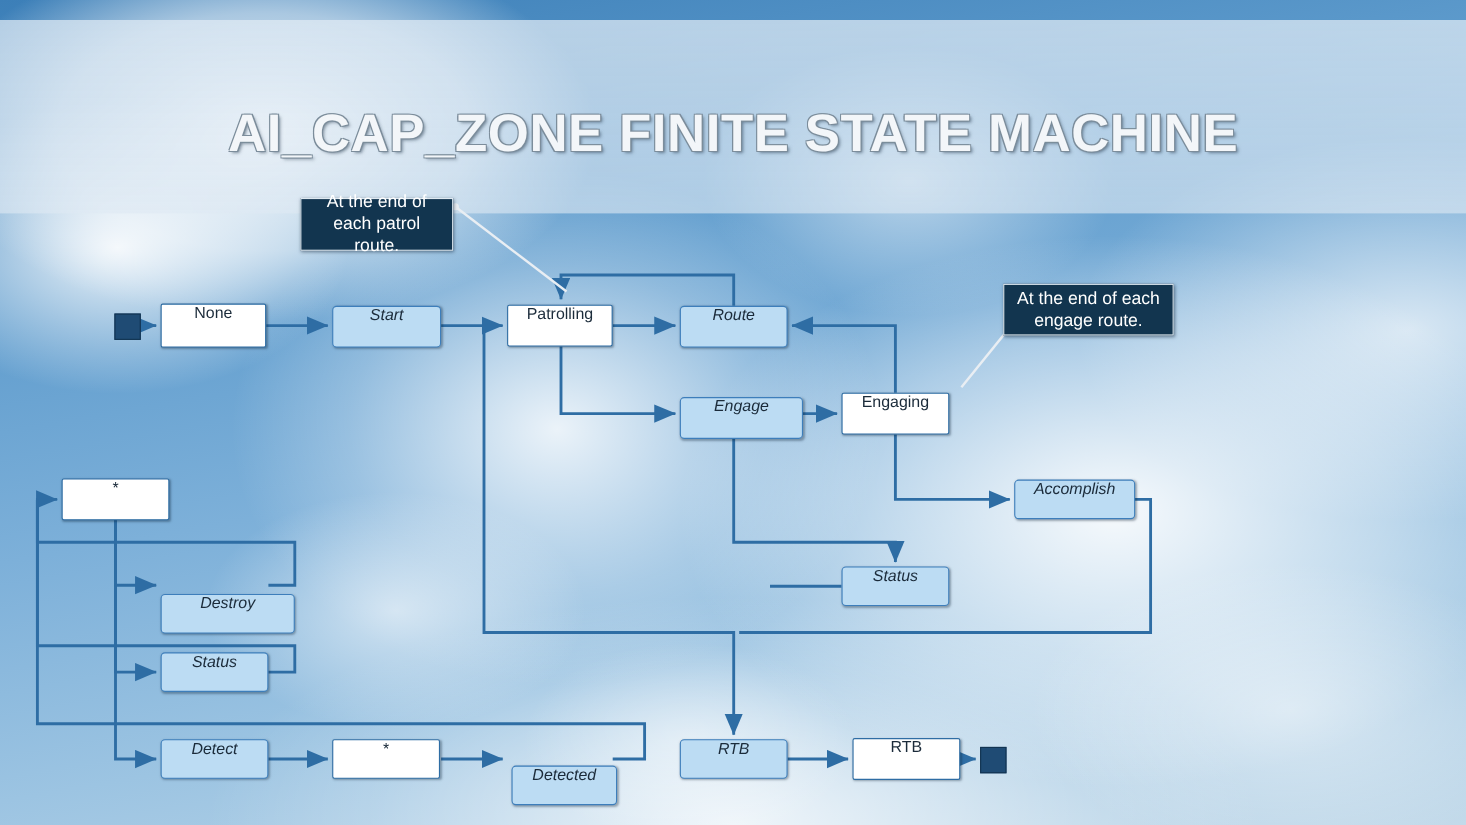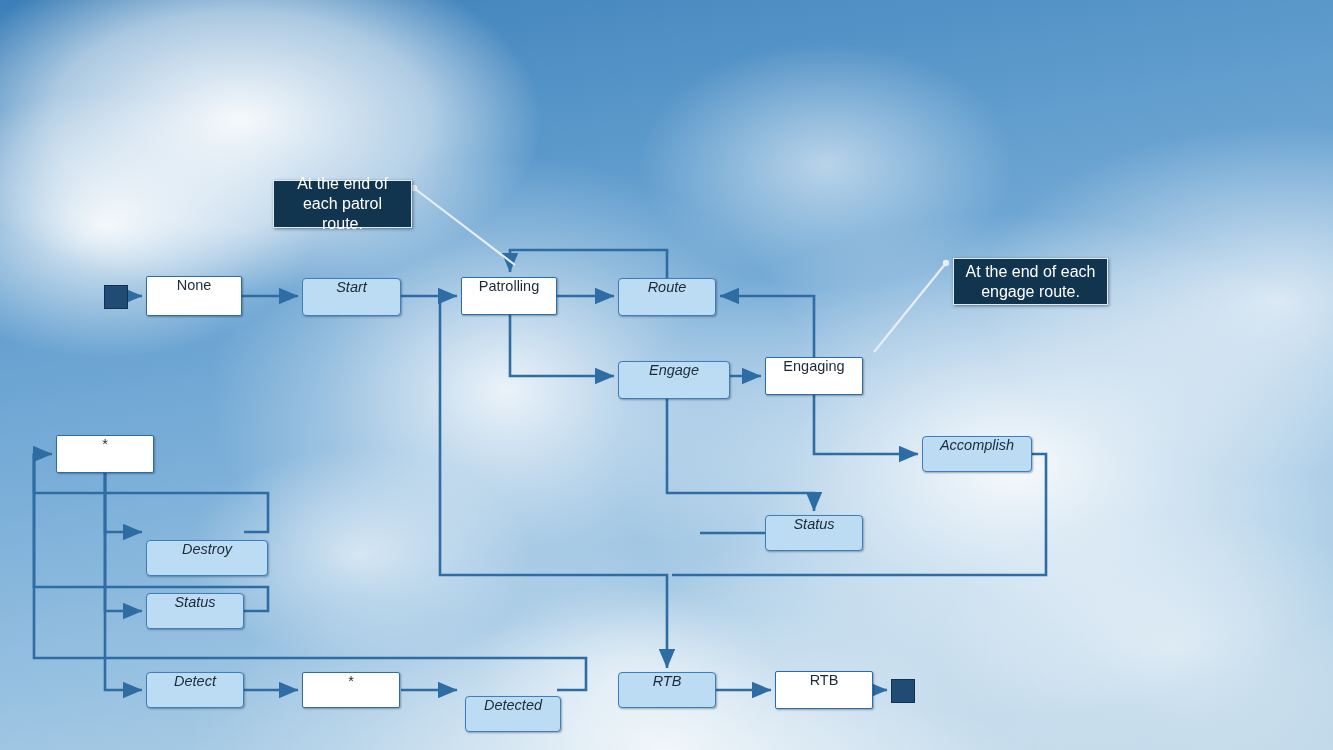--- a/index.html
+++ b/index.html
@@ -118,20 +118,23 @@
     box-shadow: 1px 1px 3px rgba(10,30,50,0.5);
   }
 </style>
 </head>
 <body>
 
 <div id="stage">
 
   <div class="sky"></div>
 
+  <div class="title-band">
+    <div class="title-text">AI_CAP_ZONE FINITE STATE MACHINE</div>
+  </div>
 
   <svg class="wires" viewBox="0 0 1333 750">
     <defs>
       <marker id="arrow" markerWidth="9" markerHeight="9" refX="7.4" refY="3.2" orient="auto" markerUnits="strokeWidth">
         <path d="M0,0 L7.6,3.2 L0,6.4 z" fill="#2e6da4"></path>
       </marker>
       <marker id="arrowdown" markerWidth="9" markerHeight="9" refX="7.4" refY="3.2" orient="auto" markerUnits="strokeWidth">
         <path d="M0,0 L7.6,3.2 L0,6.4 z" fill="#2e6da4"></path>
       </marker>
     </defs>
@@ -243,18 +246,18 @@
       </div>
     </div>
   <div id="terminals-layer">
       <div class="terminal" style="left: 104px; top: 285px;"></div>
       <div class="terminal" style="left: 891px; top: 679px;"></div>
     </div>
   <div id="callouts-layer">
       <div class="callout" style="left: 273px; top: 180px; width: 139px; height: 48px;">
         <span>At the end of each patrol route.</span>
       </div>
-      <div class="callout" style="left: 953px; top: 258px; width: 155px; height: 47px;">
+      <div class="callout" style="left: 912px; top: 258px; width: 155px; height: 47px;">
         <span>At the end of each engage route.</span>
       </div>
     </div>
 
 </div>
 
 </body></html>

